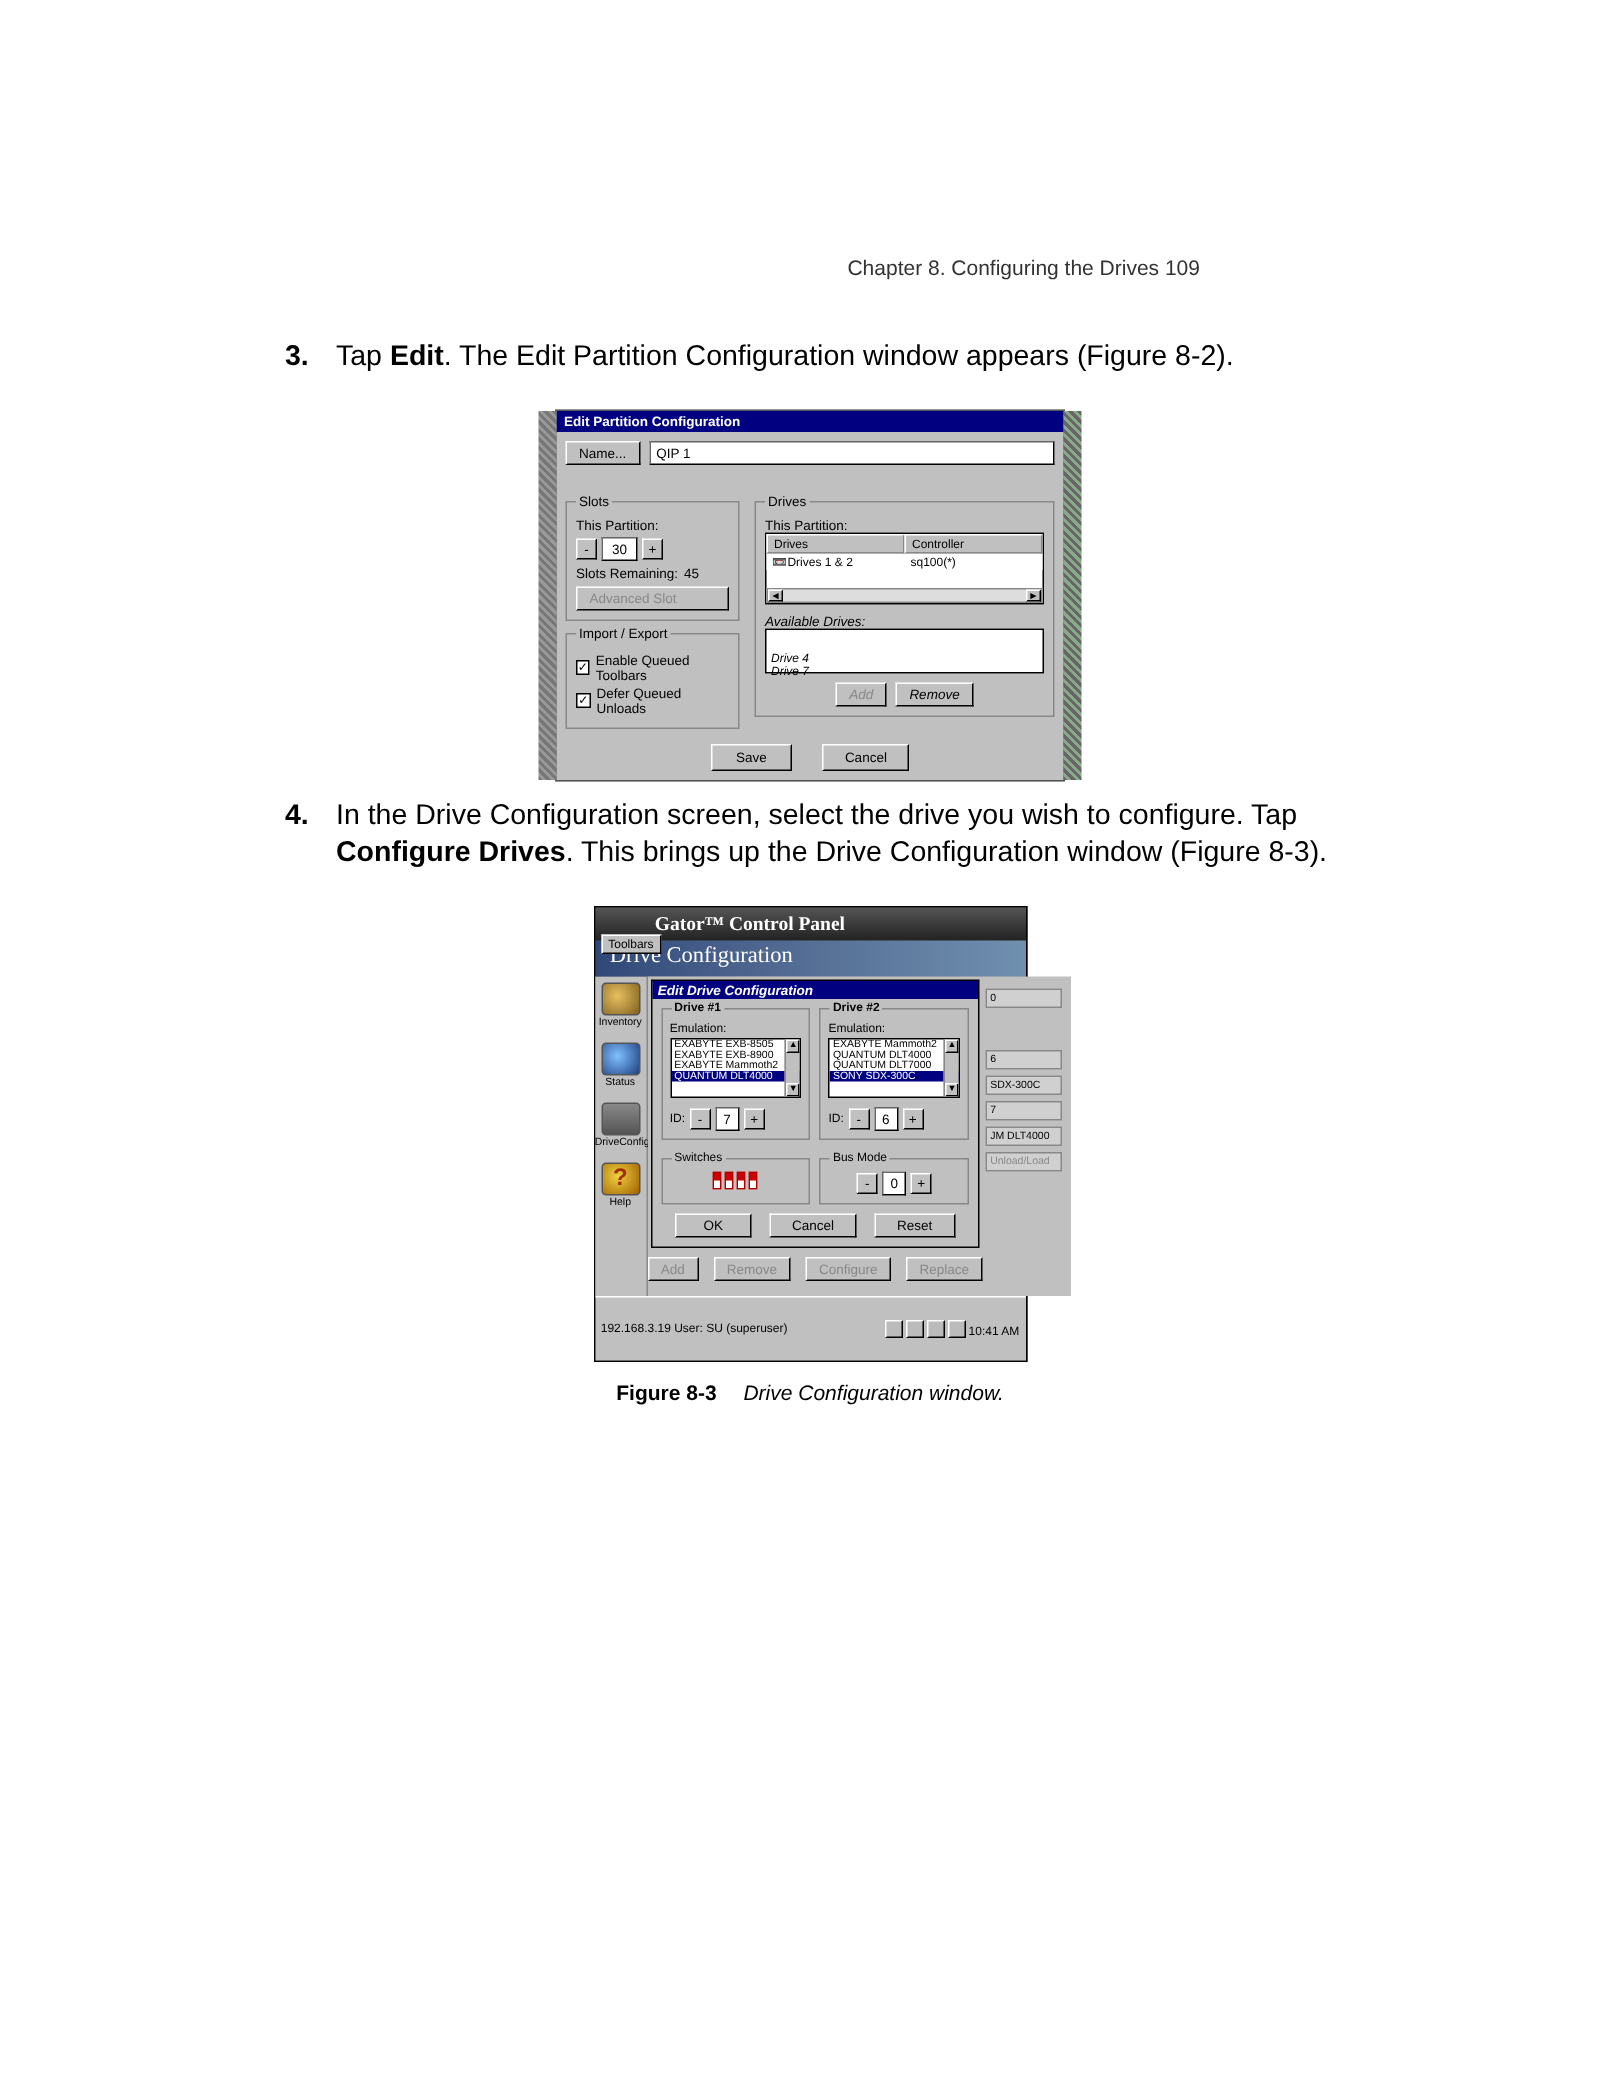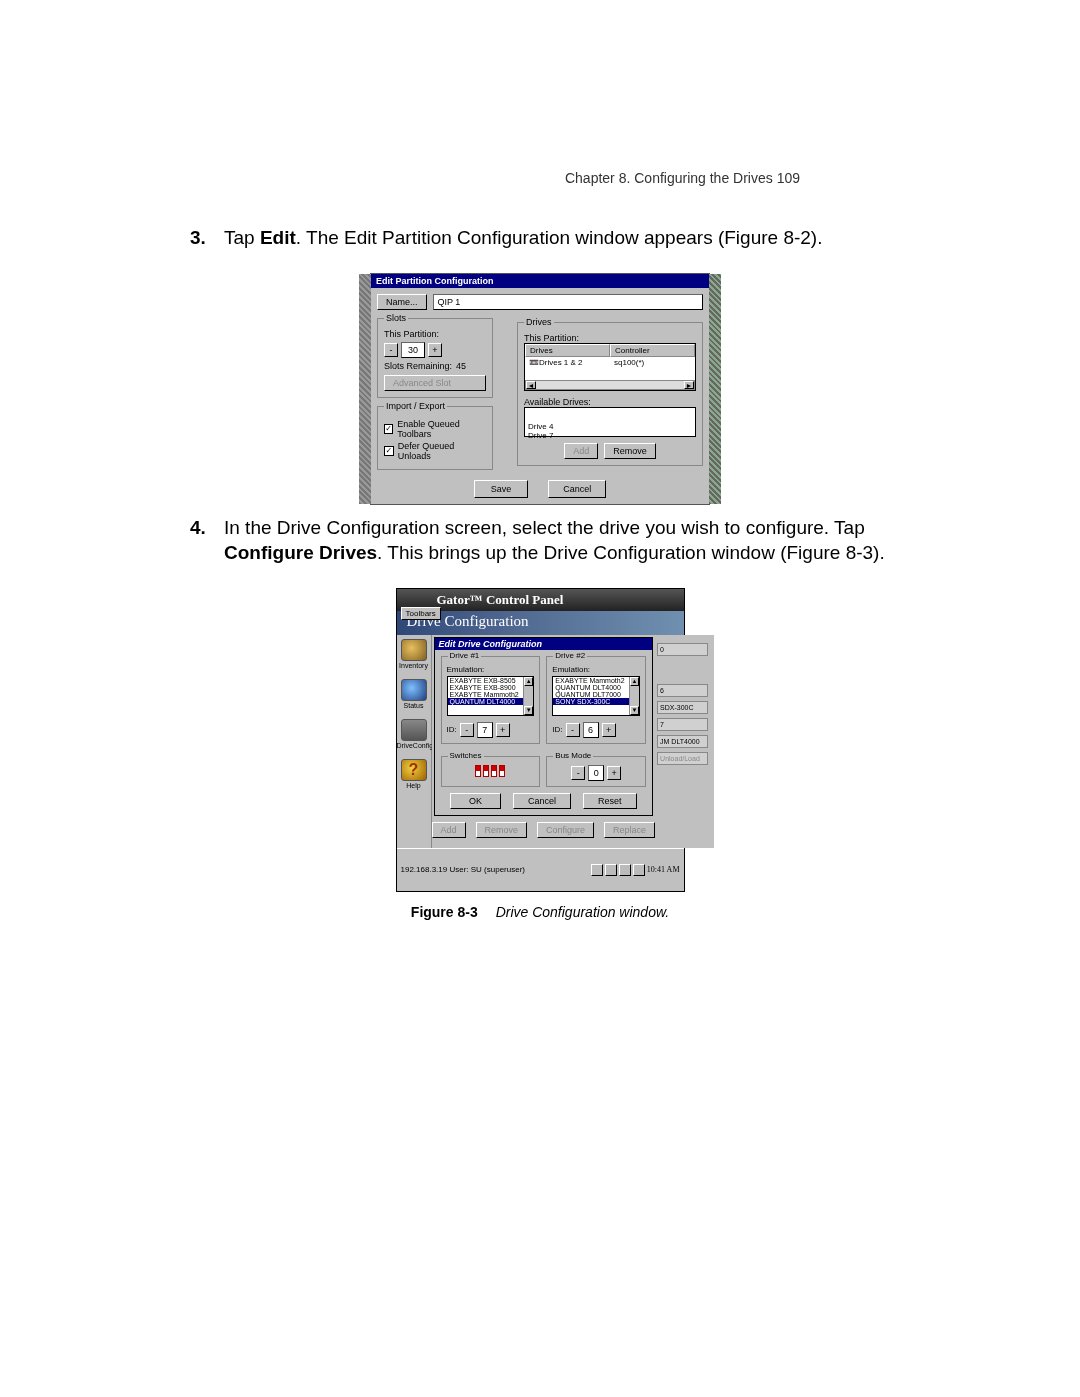--- a/index.html
+++ b/index.html
@@ -285,20 +285,21 @@
     position: relative;
     padding: 8px 5px 5px 5px;
     flex: 1;
   }
   .drv-group .legend {
     position: absolute;
     top: -6px; left: 6px;
     background: #c0c0c0;
     font-size: 8px;
     padding: 0 2px;
+    font-weight: bold;
   }
   .emul-label { font-size: 8px; margin-bottom: 2px; }
   .emul-list {
     background:#fff;
     border:1px solid #000;
     height: 40px;
     font-size: 7px;
     overflow: hidden;
     position: relative;
   }
@@ -363,21 +364,21 @@
   .statusbar {
     background:#c0c0c0;
     border-top:1px solid #fff;
     font-size:8px;
     padding: 15px 4px;
     display:flex;
     justify-content:space-between;
     align-items:center;
   }
   .statusbar .tray {
-    display:flex; align-items:center; gap:2px;font-family:Liberation Serif, serif;
+    display:flex; align-items:flex-end; gap:2px;
   }
   .statusbar .tray .ic {
     width:12px; height:12px;
     border:1px solid #000; border-top-color:#fff; border-left-color:#fff;
     background:#bbb;
   }
 </style>
 </head>
 <body>
 
@@ -400,21 +401,21 @@
         <div class="decor-left"></div>
         <div class="decor-right"></div>
         <div class="titlebar">Edit Partition Configuration</div>
         <div class="body">
 
           <div class="row" style="gap:6px;">
             <div class="btn3d">Name...</div>
             <div class="field" style="flex:1;">QIP 1</div>
           </div>
 
-          <div class="row" style="gap:24px; align-items:center;">
+          <div class="row" style="gap:10px; align-items:flex-start;margin-top:16px;">
 
             <div style="flex:0 0 116px;">
               <div class="group">
                 <div class="legend">Slots</div>
                 <div>This Partition:</div>
                 <div class="row" style="gap:3px; margin:3px 0;">
                   <div class="tiny-step">-</div>
                   <div class="field" style="width:24px; text-align:center;">30</div>
                   <div class="tiny-step">+</div>
                 </div>
@@ -454,21 +455,21 @@
                     <div style="flex:1;">sq100(*)</div>
                   </div>
                   <div style="height:12px;"></div>
                   <div class="scrollbar-h">
                     <div class="arrow">◄</div>
                     <div class="arrow">►</div>
                   </div>
                 </div>
 
                 <div class="row" style="gap:6px; margin-top:6px; align-items:flex-start;">
-                  <div style="flex:1;">
+                  <div style="flex:1;font-style:italic;">
                     <div>Available Drives:</div>
                     <div class="listbox">
                       <div>Drive 4</div>
                       <div>Drive 7</div>
                     </div>
                     <div class="row" style="gap:6px; margin-top:6px; justify-content:center;">
                       <div class="btn3d disabled">Add</div>
                       <div class="btn3d">Remove</div>
                     </div>
                   </div>

